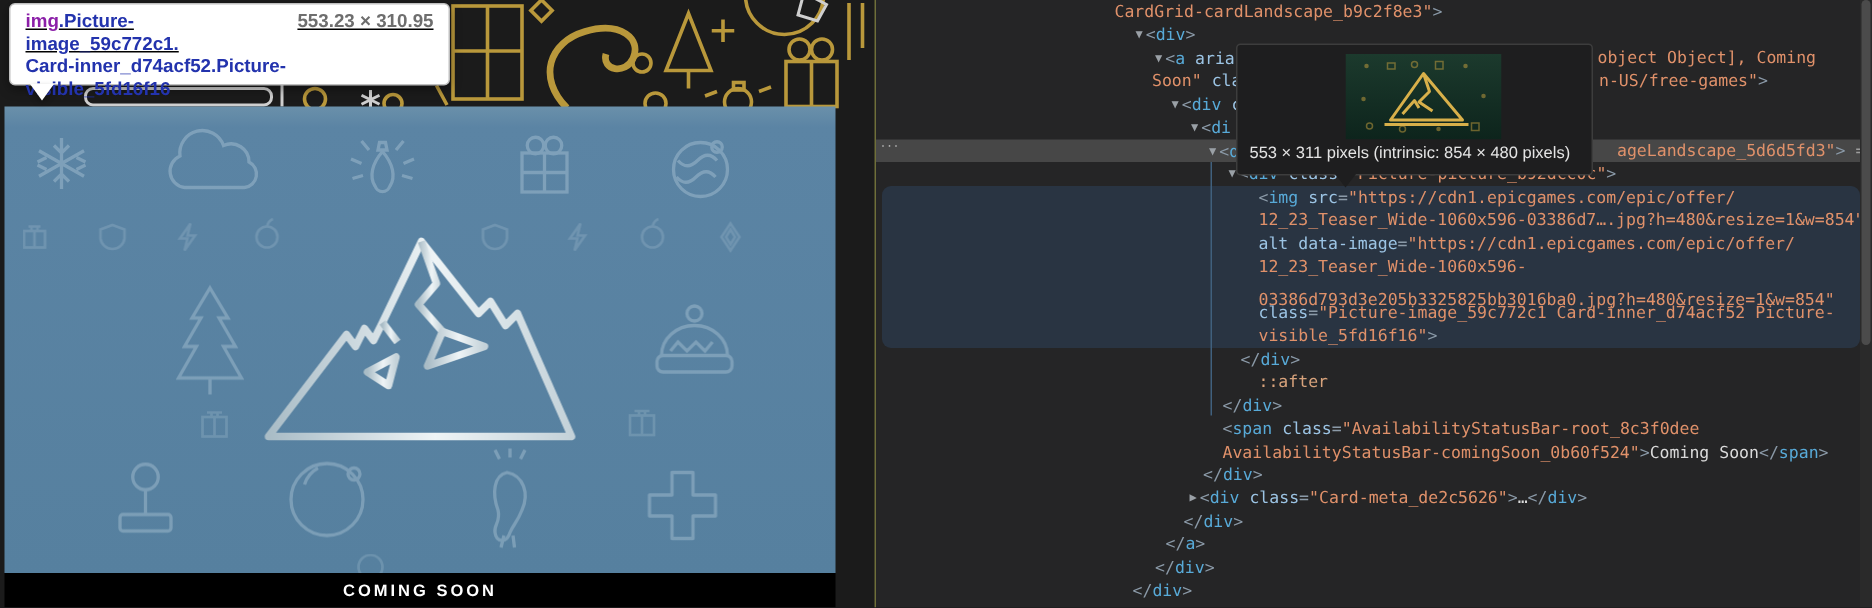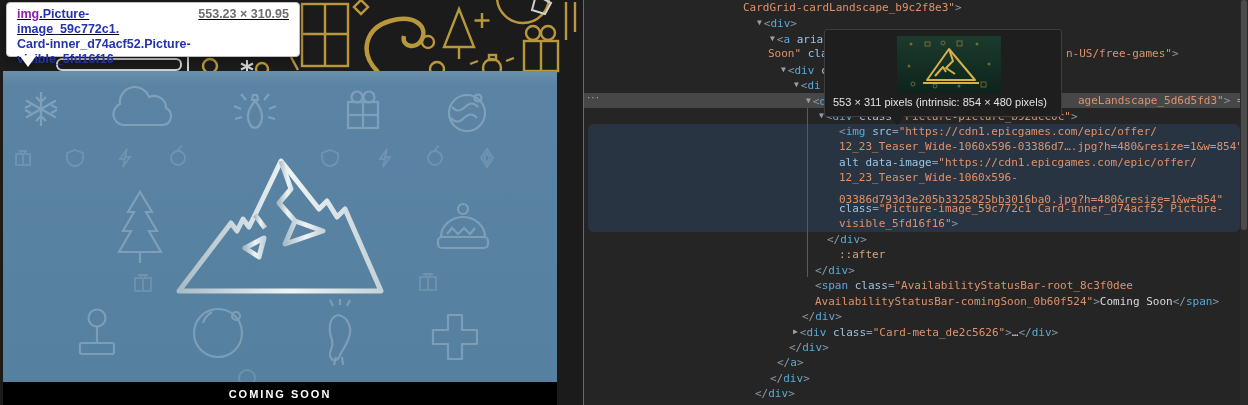--- a/index.html
+++ b/index.html
@@ -229,20 +229,21 @@
 <div id="devtools">
   <div id="hover-row"></div>
   <div id="overflow-dots">···</div>
   <div id="selection-block"></div>
   <div id="indent-guide"></div>
 
   <div id="devtools-code">
       <div class="code-line" style="left: 159px; top: 0px;"><span class="c-val">CardGrid-cardLandscape_b9c2f8e3"</span><span class="c-br">&gt;</span></div>
       <div class="code-line" style="left: 173px; top: 15.45px;"><span class="c-ar">▼</span><span class="c-br">&lt;</span><span class="c-tag">div</span><span class="c-br">&gt;</span></div>
       <div class="code-line" style="left: 186px; top: 30.9px;"><span class="c-ar">▼</span><span class="c-br">&lt;</span><span class="c-tag">a</span><span class="c-pl"> </span><span class="c-attr">aria-</span></div>
+      <div class="code-line" style="left: 481px; top: 30.9px;"><span class="c-val">object Object], Coming</span></div>
       <div class="code-line" style="left: 184px; top: 46.35px;"><span class="c-val">Soon" </span><span class="c-attr">cla</span></div>
       <div class="code-line" style="left: 482px; top: 46.35px;"><span class="c-lnk">n-US/free-games</span><span class="c-val">"</span><span class="c-br">&gt;</span></div>
       <div class="code-line" style="left: 197px; top: 61.8px;"><span class="c-ar">▼</span><span class="c-br">&lt;</span><span class="c-tag">div</span><span class="c-pl"> </span><span class="c-attr">c</span></div>
       <div class="code-line" style="left: 210px; top: 77.25px;"><span class="c-ar">▼</span><span class="c-br">&lt;</span><span class="c-tag">di</span></div>
       <div class="code-line" style="left: 222px; top: 92.7px;"><span class="c-ar">▼</span><span class="c-br">&lt;</span><span class="c-tag">d</span></div>
       <div class="code-line" style="left: 494px; top: 92.7px;"><span class="c-val">ageLandscape_5d6d5fd3"</span><span class="c-br">&gt; </span><span class="c-eq">==</span></div>
       <div class="code-line" style="left: 235px; top: 108.15px;"><span class="c-ar">▼</span><span class="c-br">&lt;</span><span class="c-tag">div</span><span class="c-pl"> </span><span class="c-attr">class</span><span class="c-br">=</span><span class="c-val">"Picture-picture_b92dcc0c"</span><span class="c-br">&gt;</span></div>
       <div class="code-line" style="left: 255px; top: 123.6px;"><span class="c-br">&lt;</span><span class="c-tag">img</span><span class="c-pl"> </span><span class="c-attr">src</span><span class="c-br">=</span><span class="c-val">"</span><span class="c-lnk">https://cdn1.epicgames.com/epic/offer/</span></div>
       <div class="code-line" style="left: 255px; top: 139.05px;"><span class="c-lnk">12_23_Teaser_Wide-1060x596-03386d7….jpg?h=480&amp;resize=1&amp;w=854</span><span class="c-val">"</span></div>
       <div class="code-line" style="left: 255px; top: 154.5px;"><span class="c-attr">alt</span><span class="c-pl"> </span><span class="c-attr">data-image</span><span class="c-br">=</span><span class="c-val">"https://cdn1.epicgames.com/epic/offer/</span></div>

